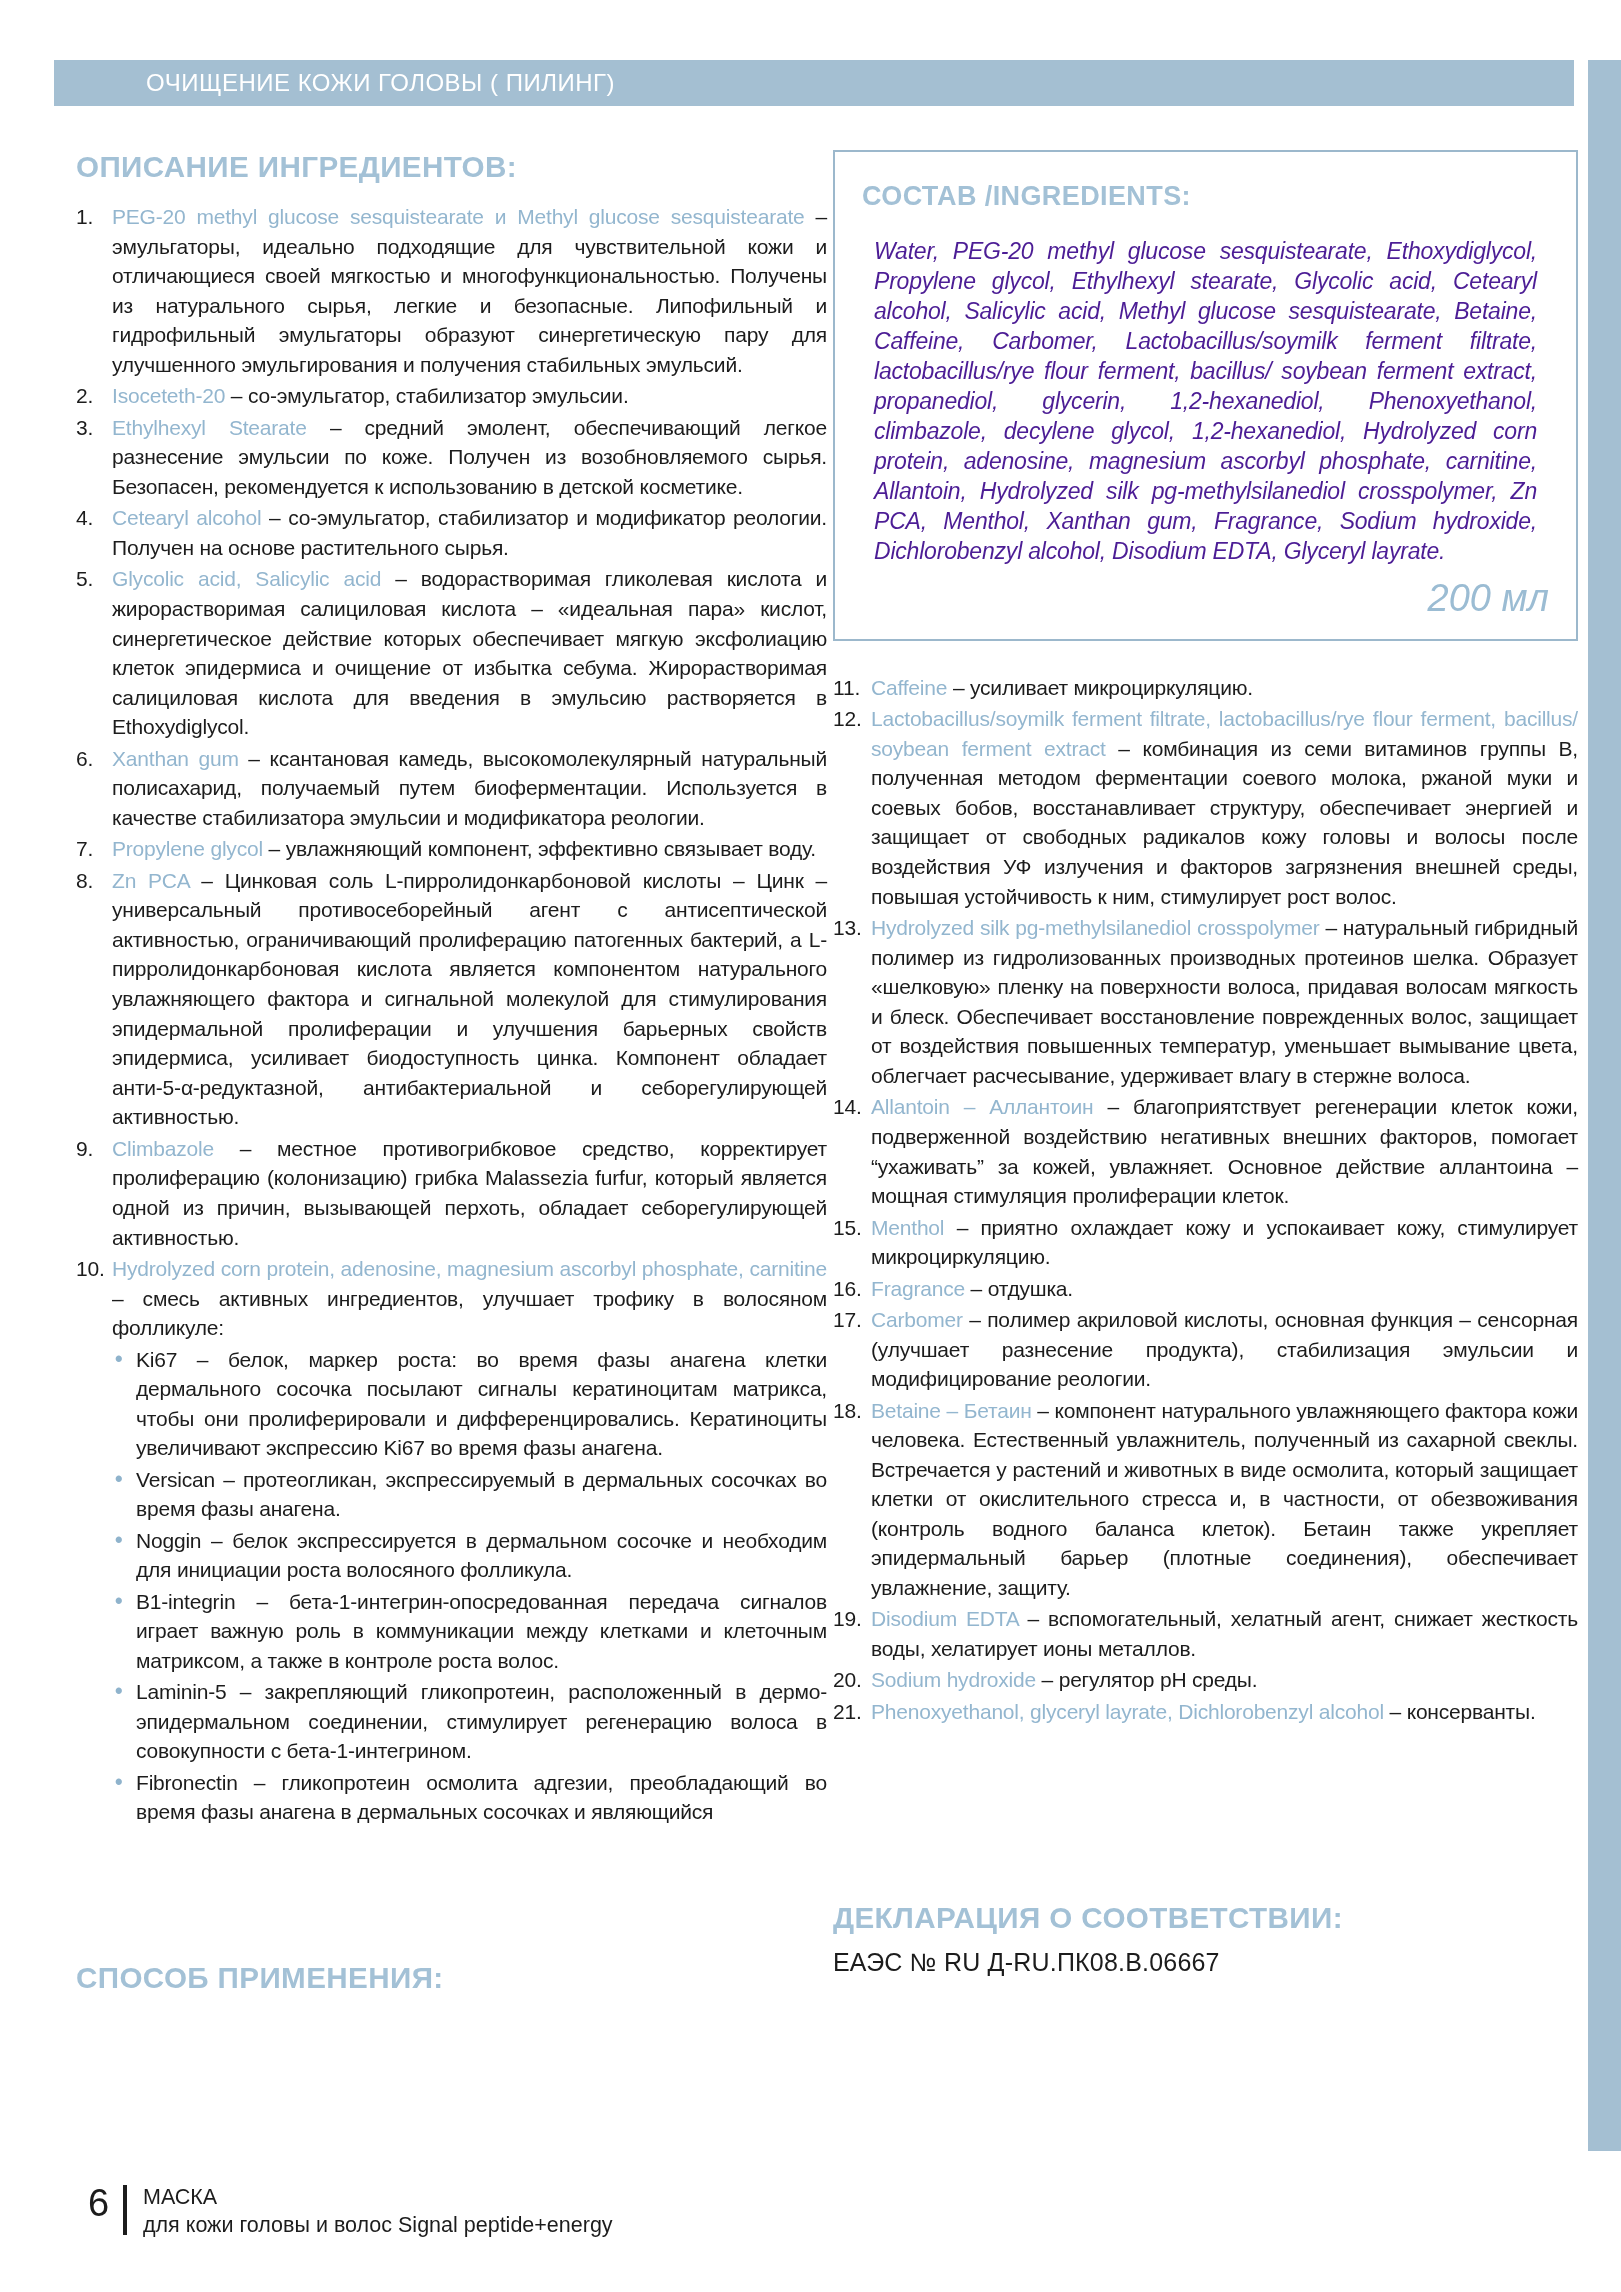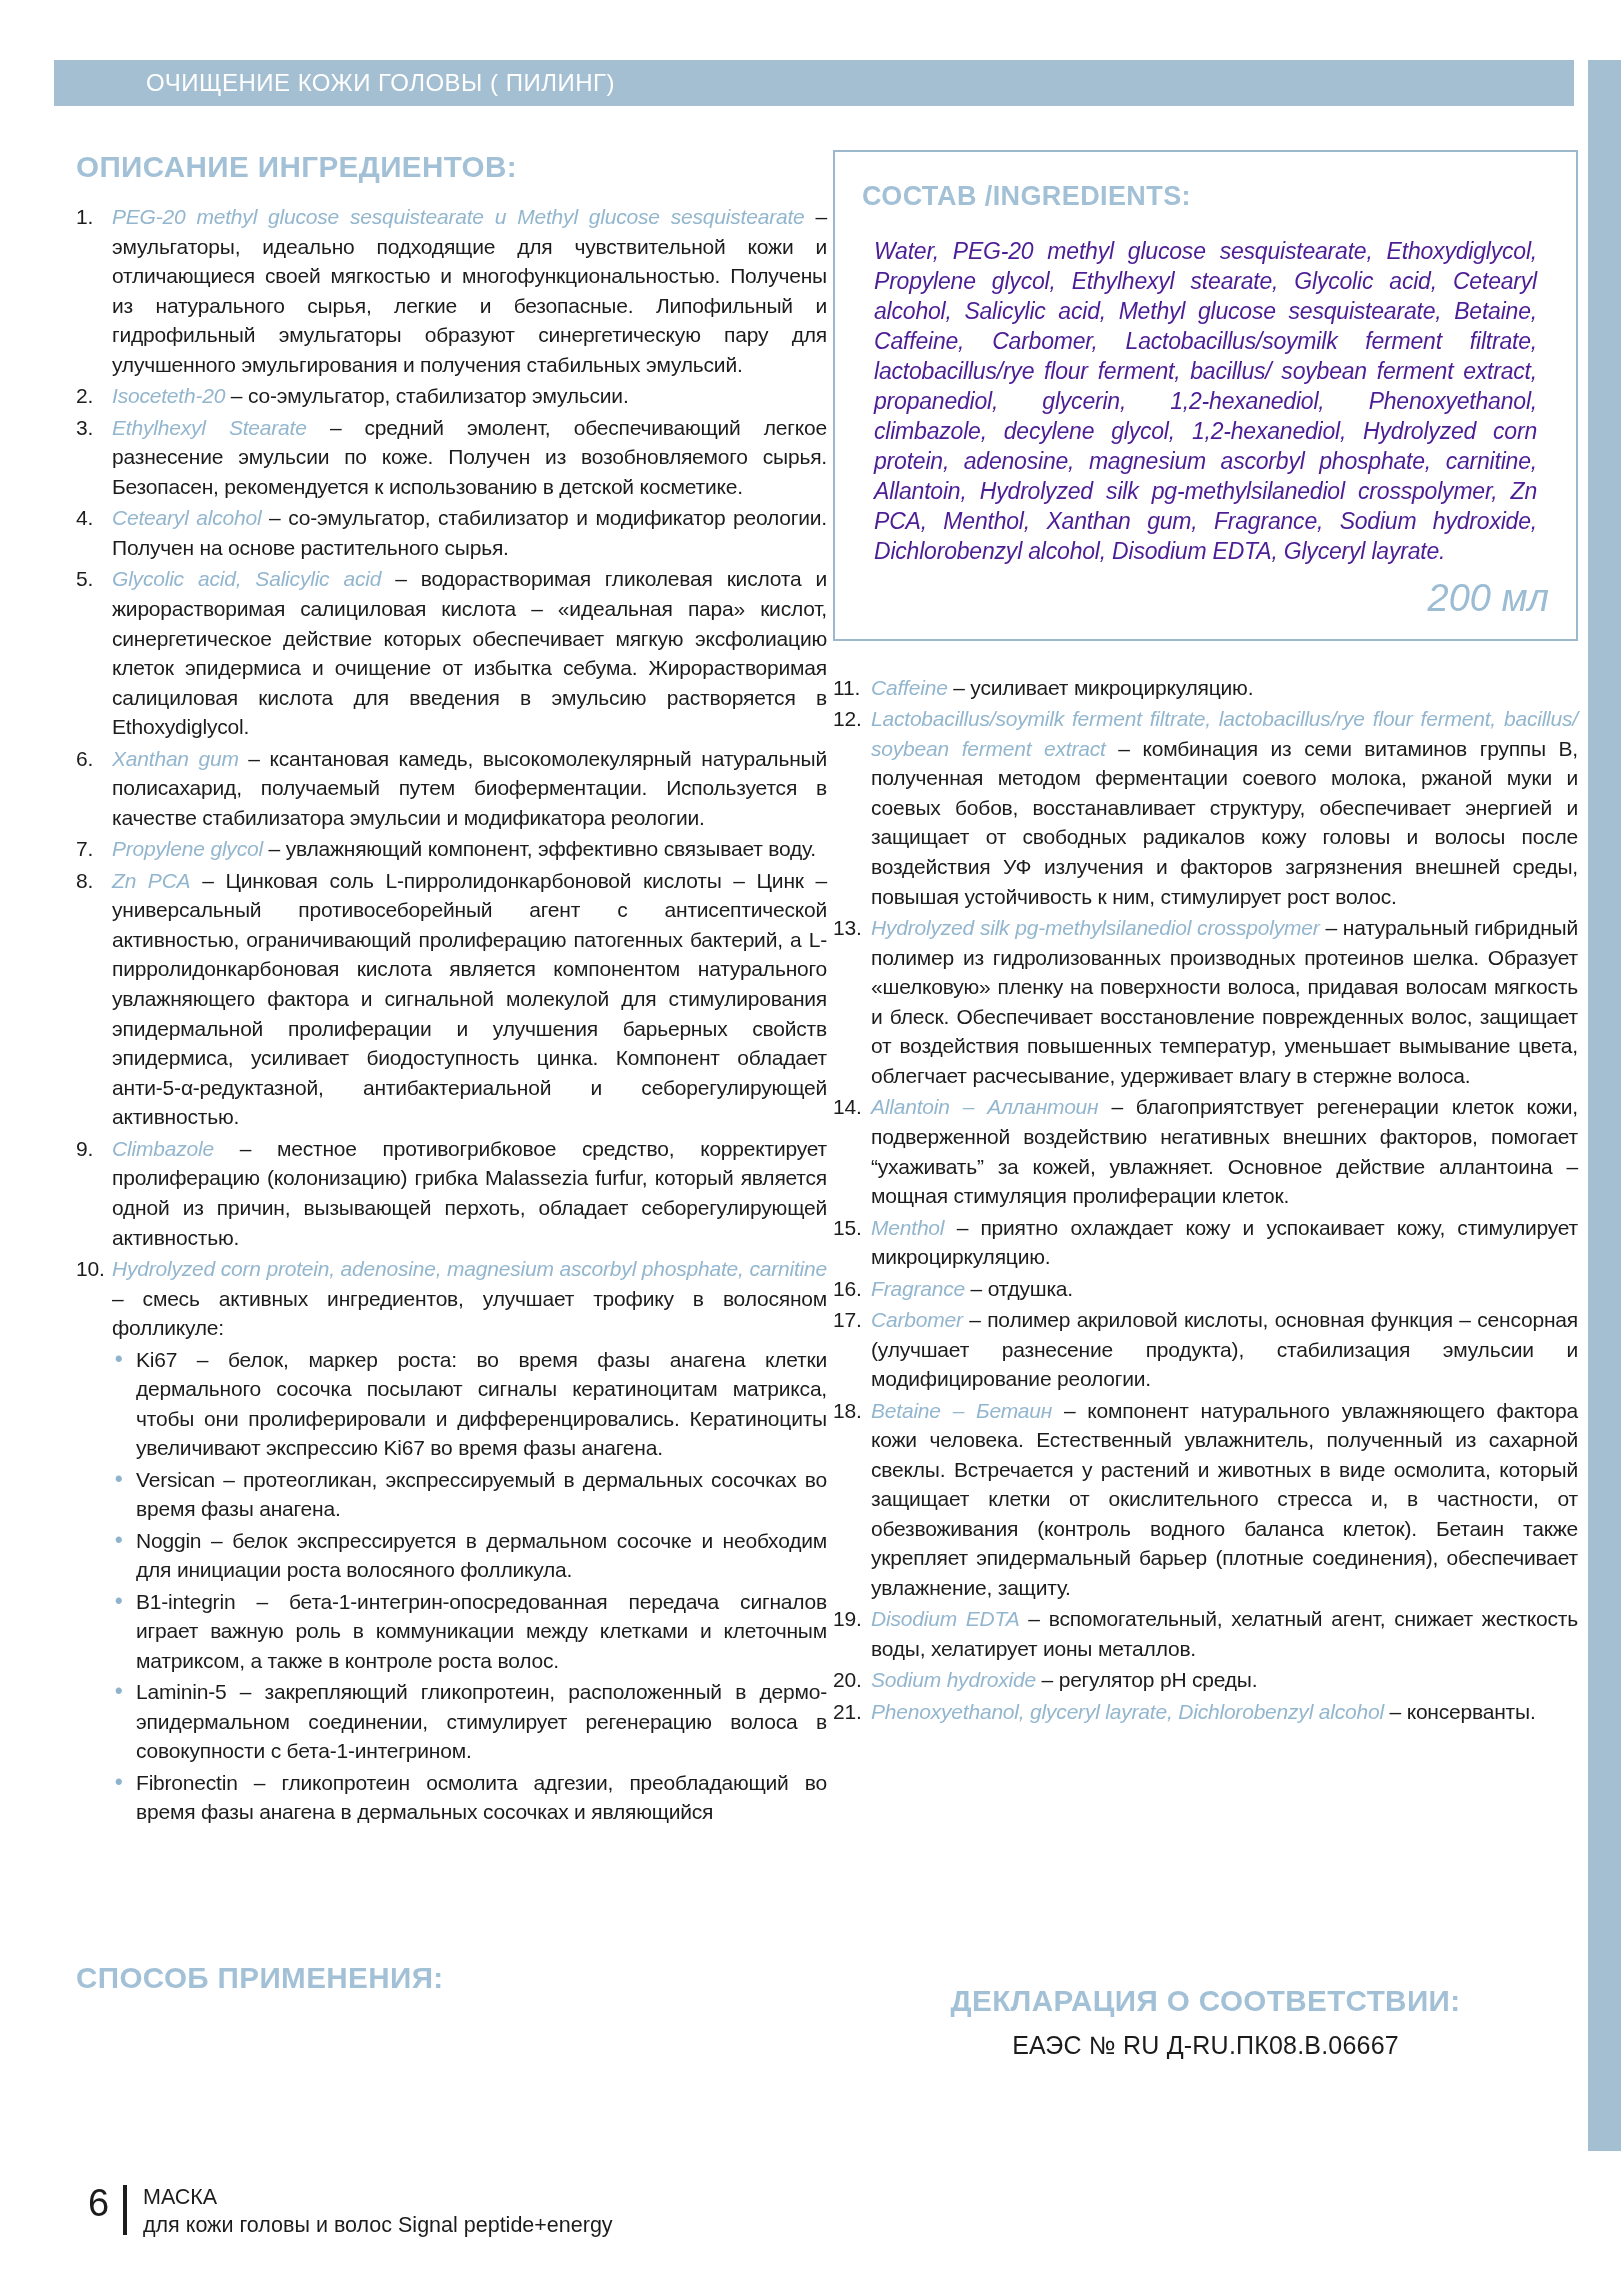--- a/index.html
+++ b/index.html
@@ -35,21 +35,21 @@
   }
   .col-left h2.sec{margin-bottom:18px;}
   
   .ilist{counter-reset:none;}
   .item{
     position:relative;padding-left:36px;
     font-size:21px;line-height:29.6px;letter-spacing:-0.2px;
     text-align:justify;margin-bottom:1.8px;
   }
   .item .num{position:absolute;left:0;top:0;color:#1c1c1c;}
-  .iname{font-style:italic;color:#93b6cf;}
+  .iname{color:#93b6cf;}
   .bullets{margin-top:1.8px;}
   .bullet{
     position:relative;padding-left:24px;text-align:justify;margin-bottom:1.8px;
   }
   .bullet::before{
     content:"\2022";position:absolute;left:2.7px;top:0;color:#8fb3cc;font-size:23px;
   }
   
   .compo-box{
     border:2.7px solid #9cb8cc;background:#ffffff;
@@ -71,21 +71,21 @@
     margin:0;padding-left:38px;
     font-size:21px;line-height:29.6px;letter-spacing:-0.2px;text-align:justify;
   }
   .col-right .item{padding-left:38px;}
   
   .usage{position:absolute;left:76px;top:1961px;width:751px;}
   .usage p{
     margin:10.7px 0 0 0;font-size:21px;line-height:29.6px;letter-spacing:-0.2px;
     text-align:justify;
   }
-  .declaration{position:absolute;left:833px;top:1984px;width:745px;text-align:center;}
+  .declaration{position:absolute;left:833px;top:1901px;width:745px;}
   .declaration p{
     margin:12.5px 0 0 0;font-size:25px;letter-spacing:0.2px;color:#1c1c1c;
   }
   
   .footer{
     position:absolute;left:88px;top:2183px;
     display:flex;align-items:flex-start;
   }
   .page-num{font-size:38px;line-height:41px;color:#1c1c1c;}
   .footer-bar{width:3.6px;height:50px;background:#1c1c1c;margin:1.8px 16px 0 14.3px;}

